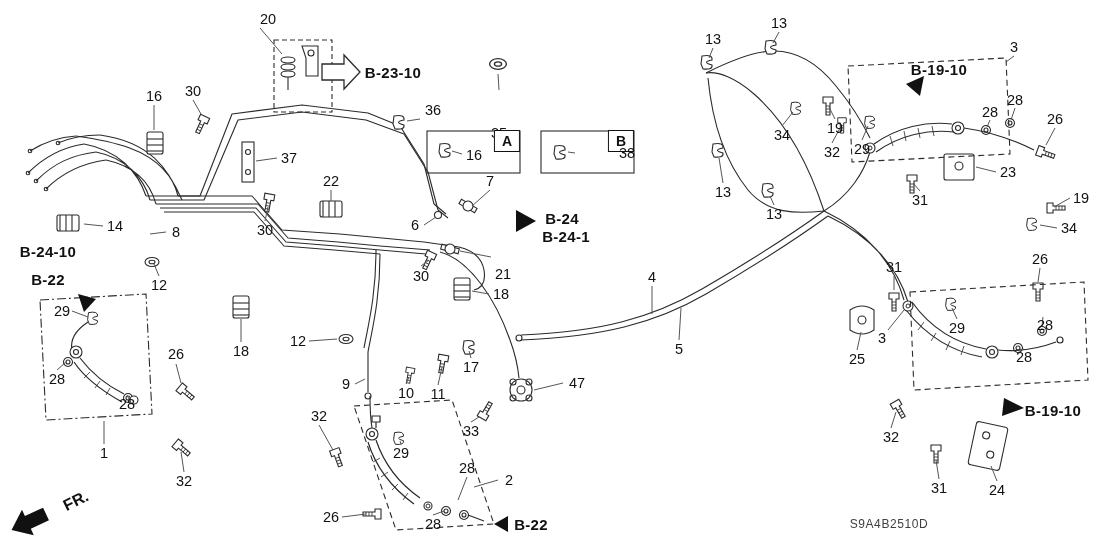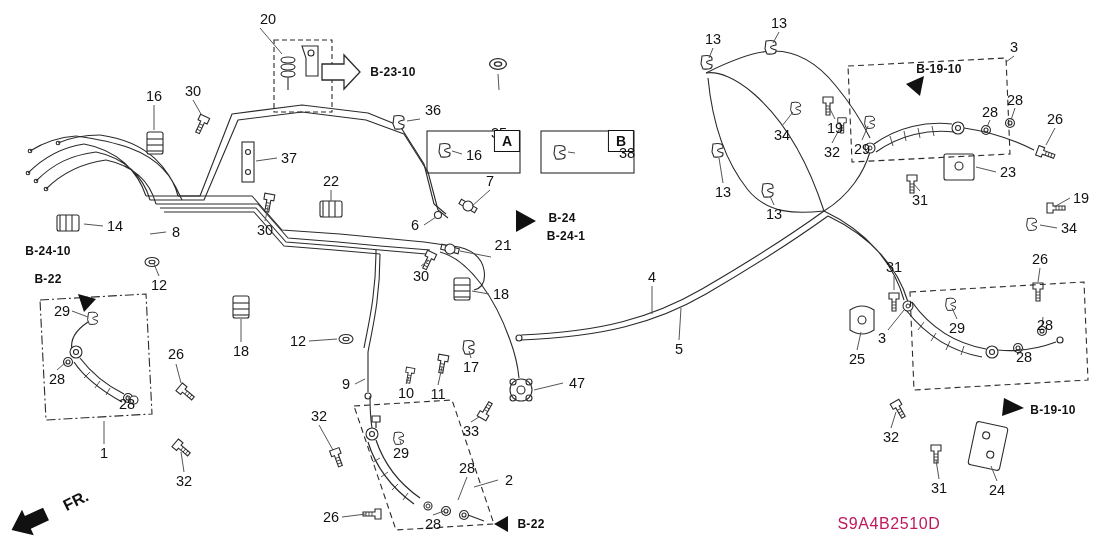--- a/index.html
+++ b/index.html
@@ -6,26 +6,26 @@
   .stage{
     position:relative;width:1108px;height:553px;background:#ffffff;
     font-family:"Liberation Sans","DejaVu Sans",sans-serif;overflow:hidden;
   }
   .stage svg{position:absolute;left:0;top:0;}
   .labels{position:absolute;left:0;top:0;width:100%;height:100%;}
   .callout{
     position:absolute;transform:translate(-50%,-50%);
     font-size:14.5px;color:#111;white-space:nowrap;line-height:1;
   }
-  .callout.bold{font-weight:bold;font-size:12px;letter-spacing:.3px;}
+  .callout.bold{font-weight:bold;font-size:15px;letter-spacing:.3px;}
   .callout.boxed{
     font-weight:bold;font-size:14px;border:1.5px solid #111;background:#fff;
     padding:3px 7px;
   }
-  .callout.code{font-size:16px;letter-spacing:.6px;color:#be185d;}
+  .callout.code{font-size:12px;letter-spacing:.6px;color:#404040;}
   .callout.fr{
     font-weight:bold;font-size:16px;
     transform:translate(-50%,-50%) rotate(-26deg);
   }
 </style>
 </head>
 <body>
 
 <div class="stage">
 
@@ -281,21 +281,21 @@
       <div class="callout" style="left: 1008px; top: 172px;">23</div>
       <div class="callout" style="left: 1081px; top: 198px;">19</div>
       <div class="callout" style="left: 1069px; top: 228px;">34</div>
       <div class="callout" style="left: 115px; top: 226px;">14</div>
       <div class="callout bold" style="left: 48px; top: 251px;">B-24-10</div>
       <div class="callout" style="left: 176px; top: 232px;">8</div>
       <div class="callout" style="left: 265px; top: 230px;">30</div>
       <div class="callout" style="left: 415px; top: 225px;">6</div>
       <div class="callout bold" style="left: 562px; top: 218px;">B-24</div>
       <div class="callout bold" style="left: 566px; top: 236px;">B-24-1</div>
-      <div class="callout" style="left: 503px; top: 246px; font-family: Liberation Mono, monospace;">21</div>
+      <div class="callout" style="left: 503px; top: 274px;">21</div>
       <div class="callout" style="left: 421px; top: 276px;">30</div>
       <div class="callout bold" style="left: 48px; top: 279px;">B-22</div>
       <div class="callout" style="left: 159px; top: 285px;">12</div>
       <div class="callout" style="left: 501px; top: 294px;">18</div>
       <div class="callout" style="left: 62px; top: 311px;">29</div>
       <div class="callout" style="left: 652px; top: 277px;">4</div>
       <div class="callout" style="left: 1040px; top: 259px;">26</div>
       <div class="callout" style="left: 894px; top: 267px;">31</div>
       <div class="callout" style="left: 1045px; top: 325px;">28</div>
       <div class="callout" style="left: 957px; top: 328px;">29</div>

